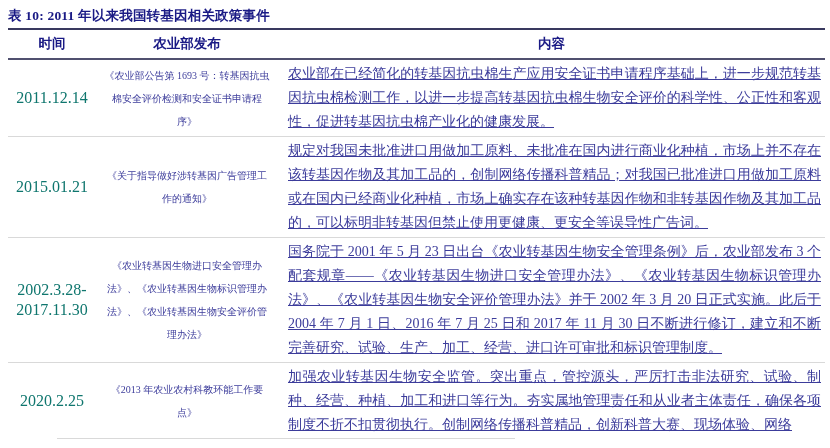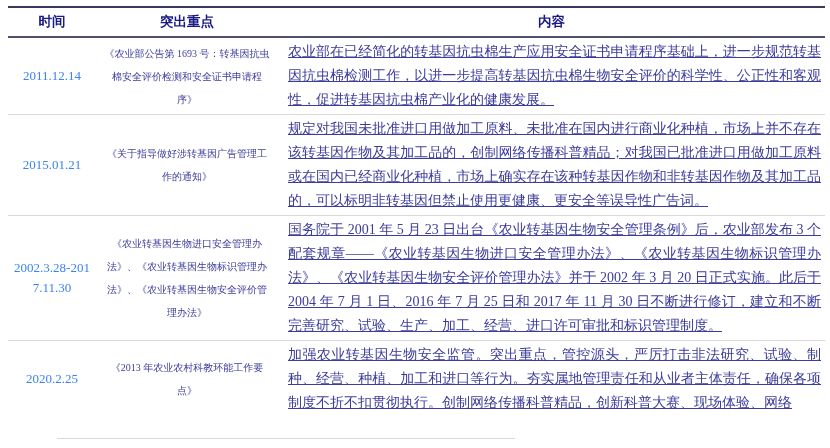--- a/index.html
+++ b/index.html
@@ -40,22 +40,22 @@
     border-bottom:2px solid #50506f;
     font-family:Liberation Serif, serif;
   }
   tbody td {
     border-bottom:1px solid #d9d9d9;
     vertical-align:middle;
   }
   tbody tr:last-child td { border-bottom:none; }
   td.cell-time {
     text-align:center;
-    font-size:13px;
-    color:#3b82f6;
+    font-size:16px;
+    color:#0f766e;
     line-height:20px;
     padding:2px 6px;
     word-break:break-all;
   }
   td.cell-event {
     text-align:center;
     font-size:10px;
     color:#3c3c9b;
     line-height:23px;
     padding:3px 8px;
@@ -73,32 +73,33 @@
     left:57px; top:438px;
     width:458px; height:0;
     border-top:1px solid #d9d9d9;
   }
 </style>
 </head>
 <body>
 
 <div class="page">
 
+  <div class="title">表 10: 2011 年以来我国转基因相关政策事件</div>
   <div class="title-rule"></div>
 
   <table class="policy">
     <colgroup>
       <col class="c-time">
       <col class="c-event">
       <col class="c-content">
     </colgroup>
     <thead>
       <tr>
         <th>时间</th>
-        <th>突出重点</th>
+        <th>农业部发布</th>
         <th>内容</th>
       </tr>
     </thead>
     <tbody>
       <tr>
         <td class="cell-time">2011.12.14</td>
         <td class="cell-event">《农业部公告第 1693 号：转基因抗虫棉安全评价检测和安全证书申请程序》</td>
         <td class="cell-content">农业部在已经简化的转基因抗虫棉生产应用安全证书申请程序基础上，进一步规范转基因抗虫棉检测工作，以进一步提高转基因抗虫棉生物安全评价的科学性、公正性和客观性，促进转基因抗虫棉产业化的健康发展。</td>
       </tr>
       <tr>

